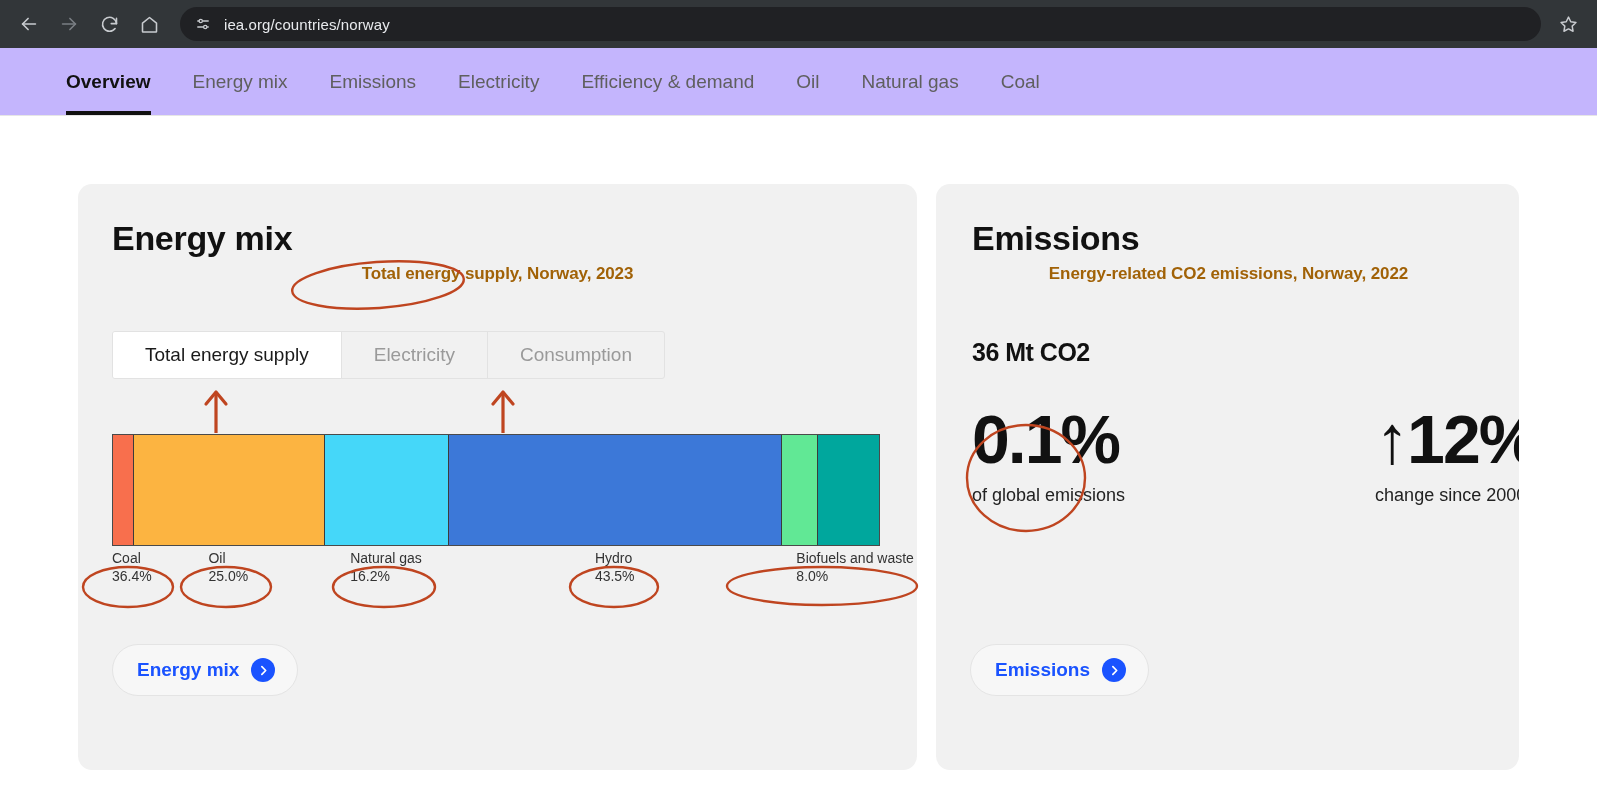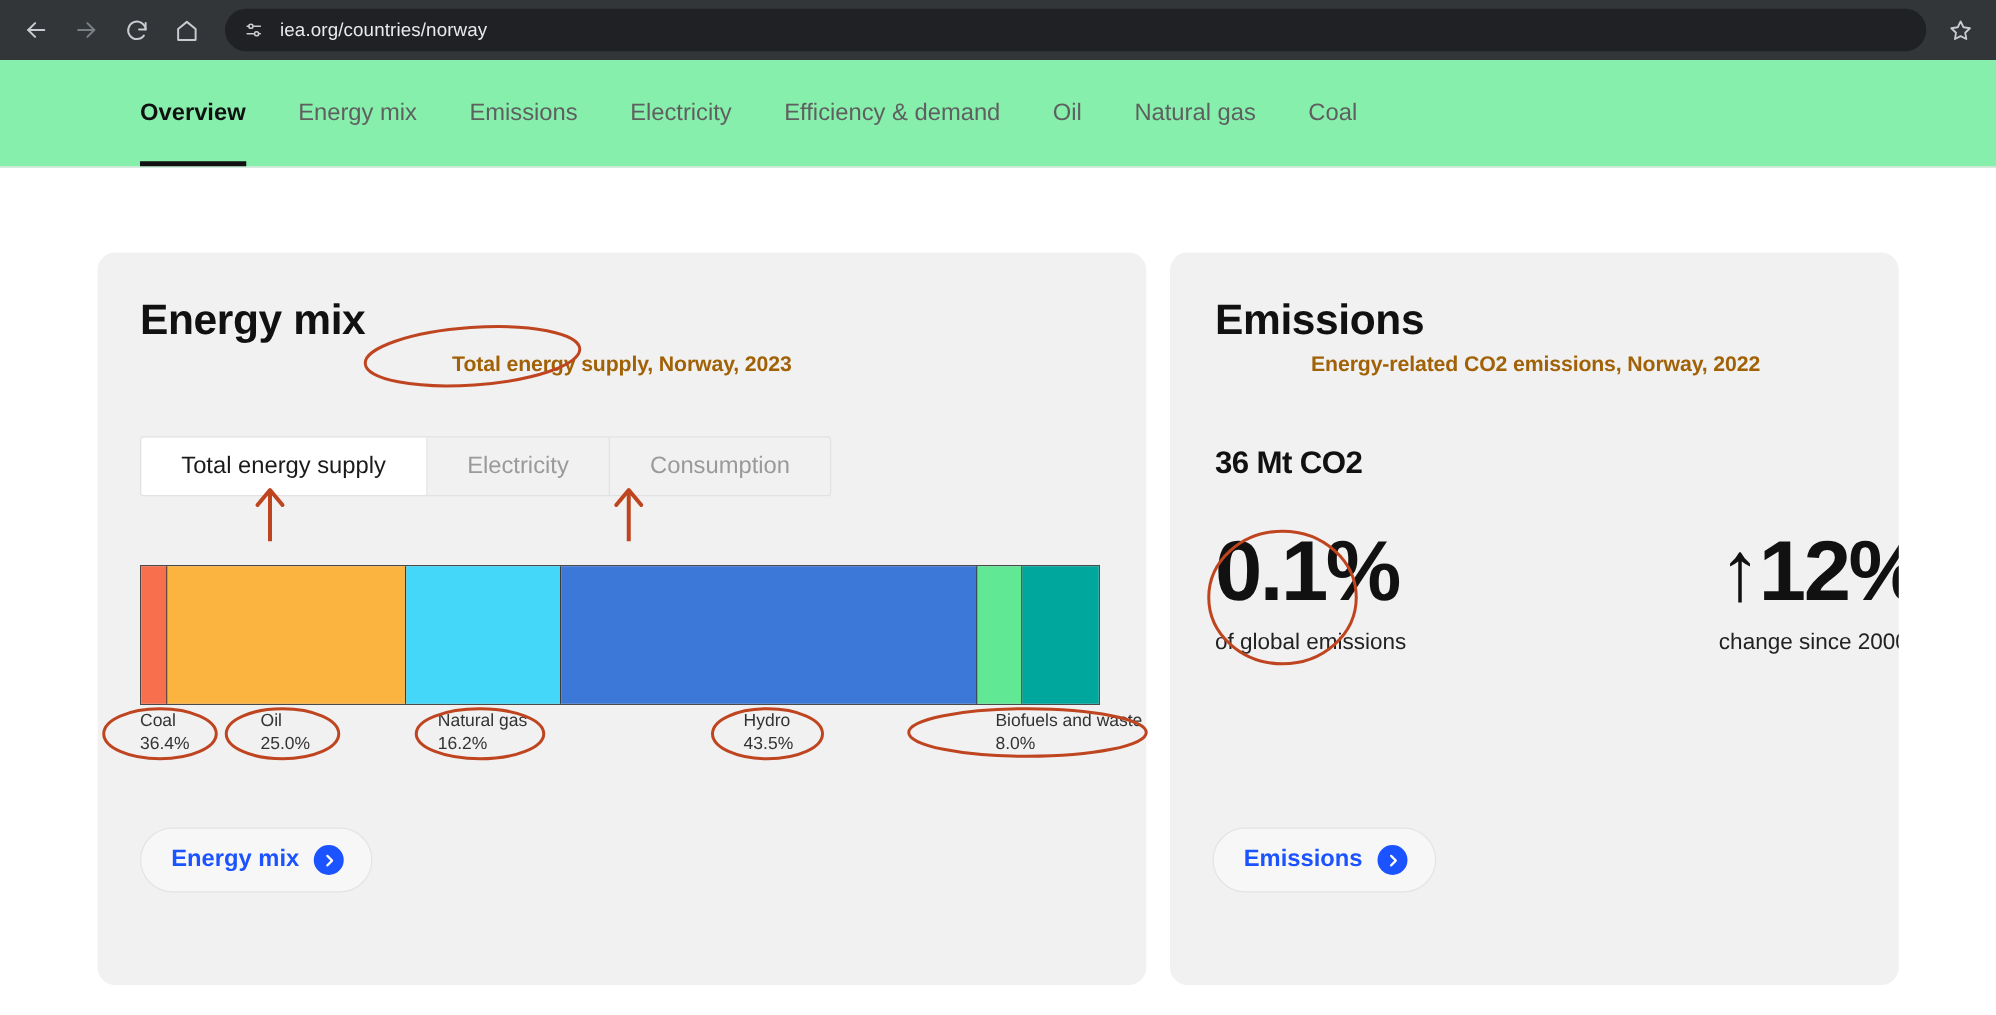--- a/index.html
+++ b/index.html
@@ -47,25 +47,25 @@
   }
   .star-btn {
     width: 34px; height: 34px;
     display: flex; align-items: center; justify-content: center;
     color: #c8cbcf;
     flex: 0 0 auto;
   }
 
   
   .site-nav {
-    height: 86px;
+    height: 68px;
     border-bottom: 1px solid #e6e6e6;
     display: flex; align-items: stretch;
-    padding-left: 112px;
-    background: #86efac;
+    padding-left: 66px;
+    background: #c4b5fd;
   }
   .nav-item {
     display: flex; align-items: center;
     font-size: 19px;
     color: #5f5f5f;
     padding: 0 0 0 0;
     margin-right: 42px;
     position: relative;
     white-space: nowrap;
   }

